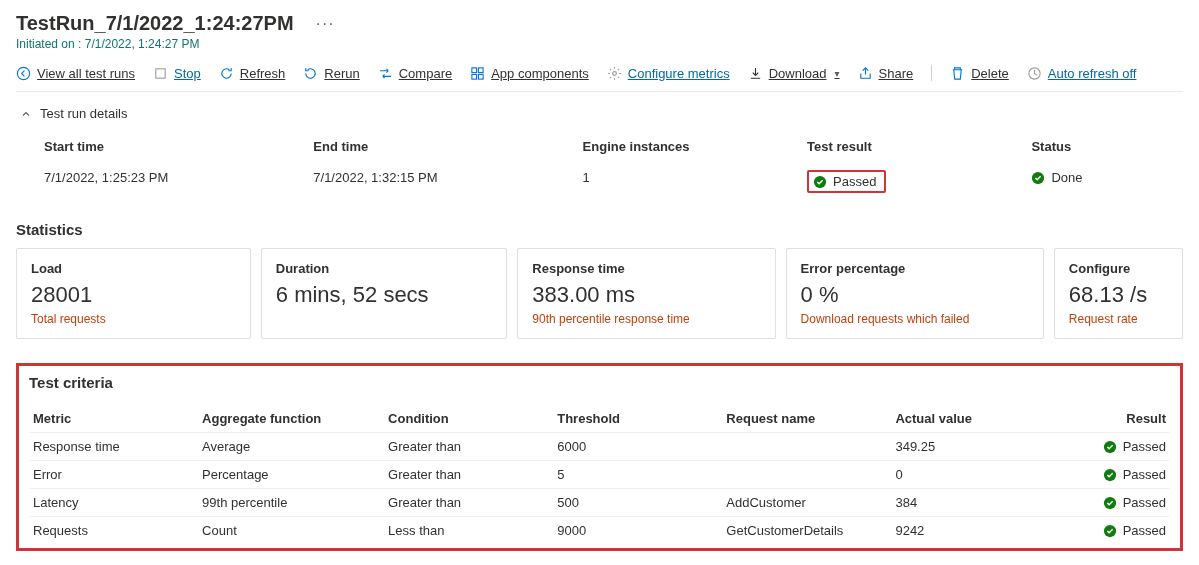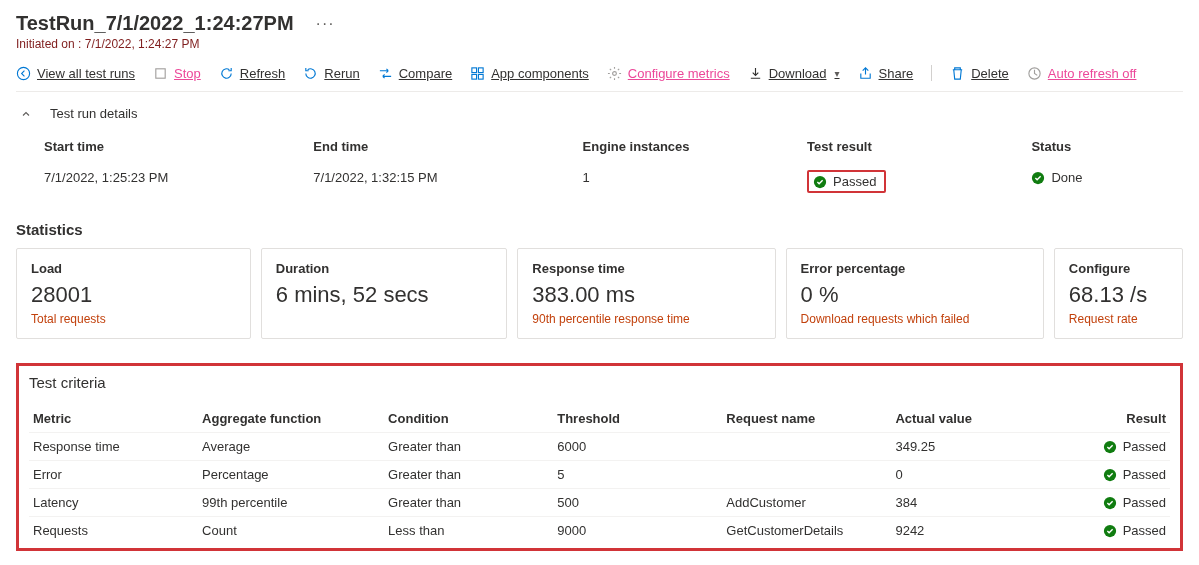--- a/index.html
+++ b/index.html
@@ -7,47 +7,47 @@
     font-family: "Segoe UI", -apple-system, BlinkMacSystemFont, sans-serif;
     margin: 0;
     padding: 12px 16px;
     background: #fff;
     color: #323130;
     font-size: 13px;
   }
   .header-row { display: flex; align-items: center; gap: 22px; }
   .page-title { font-size: 20px; font-weight: 600; margin: 0; }
   .ellipsis { color: #605e5c; font-size: 16px; letter-spacing: 1px; cursor: pointer; }
-  .subtitle { font-size: 12px; color: #7f1d1d; margin-top: 2px; }
+  .subtitle { font-size: 12px; color: #0f766e; margin-top: 2px; }
   .toolbar {
     display: flex;
     align-items: center;
     gap: 18px;
     margin-top: 14px;
     padding-bottom: 10px;
     border-bottom: 1px solid #edebe9;
     font-size: 13px;
   }
   .tool-item {
     display: inline-flex;
     align-items: center;
     gap: 6px;
     color: #323130;
     cursor: pointer;
     text-decoration: underline;
   }
-  .tool-item.disabled { color: #ec4899; cursor: default; }
+  .tool-item.disabled { color: #0369a1; cursor: default; }
   .tool-item svg { width: 15px; height: 15px; flex-shrink: 0; }
   .tool-sep { width: 1px; height: 16px; background: #d2d0ce; }
   .chev-down { font-size: 10px; margin-left: 2px; color: #605e5c; }
 
   .section-toggle {
     display: flex;
     align-items: center;
-    gap: 18px;
+    gap: 8px;
     margin: 14px 0 10px 4px;
     font-size: 13px;
     cursor: pointer;
   }
   .section-toggle svg { width: 12px; height: 12px; }
 
   .details-table { width: 100%; margin-left: 28px; }
   .details-head, .details-row {
     display: grid;
     grid-template-columns: 1.2fr 1.2fr 1fr 1fr 0.8fr;
@@ -60,21 +60,21 @@
   .check-icon { width: 14px; height: 14px; }
 
   .stats-title { font-size: 15px; font-weight: 600; margin: 20px 0 10px 0; }
   .stat-cards { display: grid; grid-template-columns: 1fr 1.05fr 1.1fr 1.1fr 0.55fr; gap: 10px; }
   .stat-card { border: 1px solid #e1dfdd; border-radius: 2px; padding: 12px 14px; }
   .stat-card .label { font-size: 13px; font-weight: 600; margin-bottom: 6px; }
   .stat-card .value { font-size: 22px; font-weight: 400; margin-bottom: 4px; }
   .stat-card .desc { font-size: 12px; color: #c2410c; }
 
   .criteria-box { border: 3px solid #d13438; margin-top: 24px; padding: 8px 10px 4px 10px; }
-  .criteria-title { font-size: 15px; font-weight: 400; margin-bottom: 14px; }
+  .criteria-title { font-size: 15px; font-weight: 700; margin-bottom: 14px; }
   .criteria-head, .criteria-row {
     display: grid;
     grid-template-columns: 1fr 1.1fr 1fr 1fr 1fr 1fr 0.6fr;
     align-items: center;
     padding: 6px 4px;
     font-size: 13px;
   }
   .criteria-head { font-weight: 600; border-bottom: 1px solid #f3f2f1; }
   .criteria-row { border-bottom: 1px solid #f3f2f1; }
   .criteria-row:last-child { border-bottom: none; }

